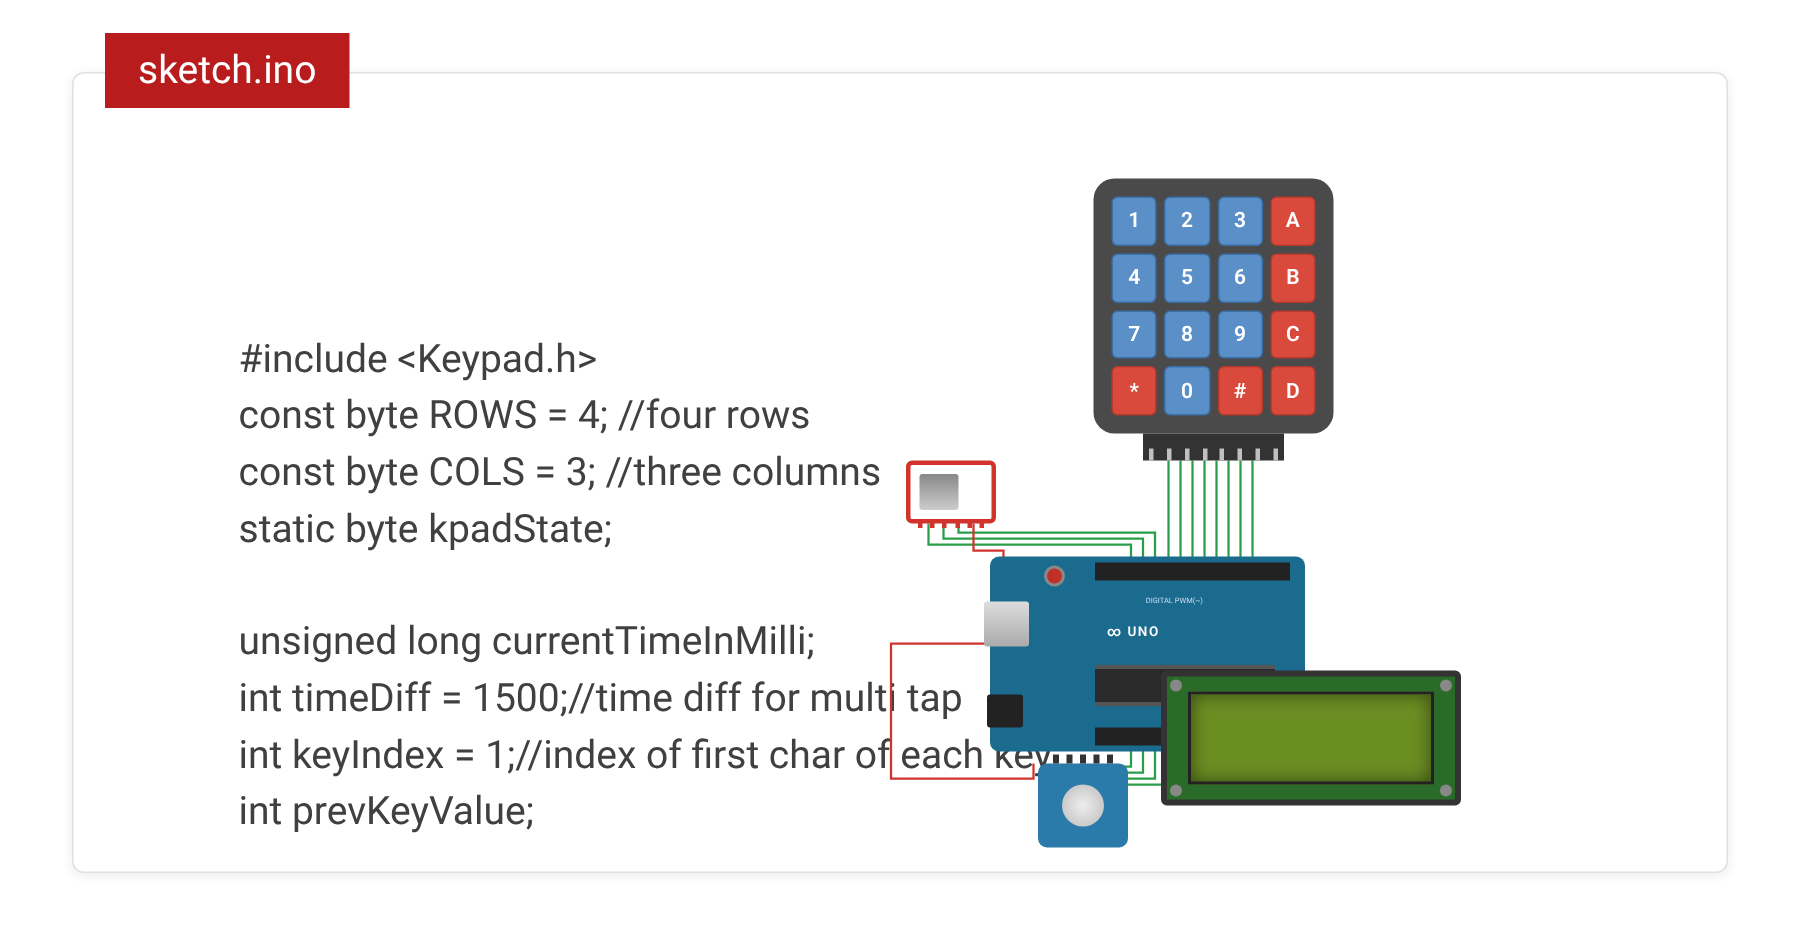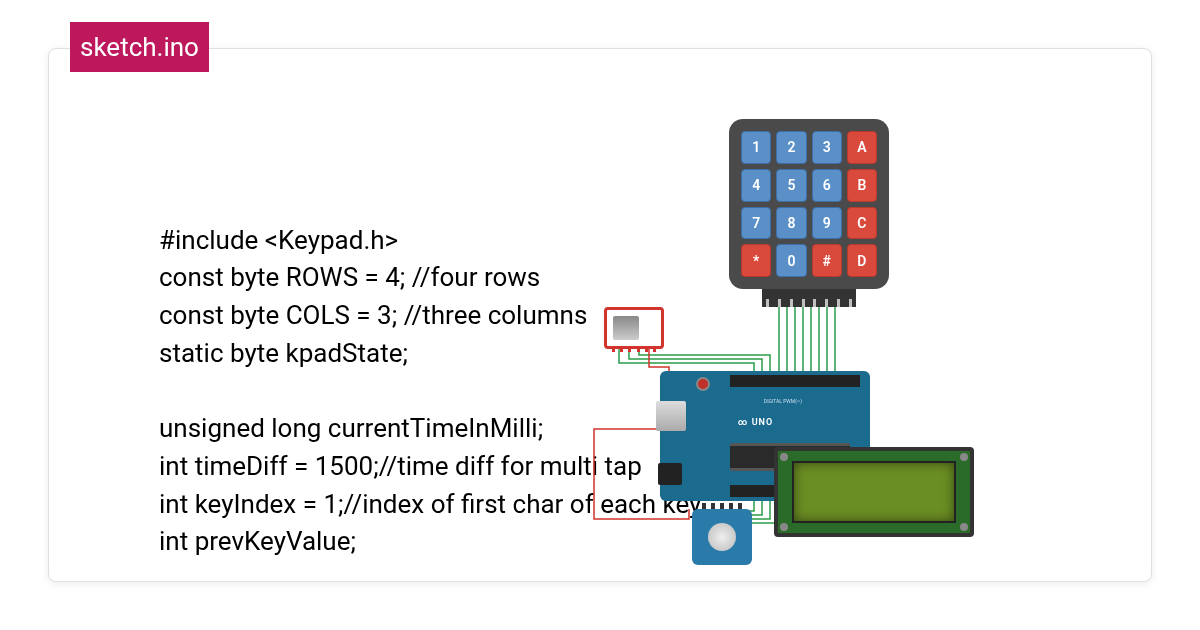--- a/index.html
+++ b/index.html
@@ -19,34 +19,34 @@
     height: 534px;
     background: #fff;
     border: 1px solid #e0e0e0;
     border-radius: 8px;
     box-shadow: 0 2px 8px rgba(0,0,0,0.08);
   }
   .tab {
     position: absolute;
     left: 70px;
     top: 22px;
-    background: #be185d;
+    background: #b91c1c;
     color: #fff;
-    padding: 10px 10px;
+    padding: 10px 22px;
     font-size: 26px;
     font-weight: 400;
     z-index: 10;
   }
   .code {
     position: absolute;
     left: 110px;
     top: 135px;
     font-size: 26px;
     line-height: 1.45;
-    color: #000000;
+    color: #404040;
     font-family: -apple-system, BlinkMacSystemFont, "Segoe UI", Roboto, sans-serif;
     white-space: pre;
     z-index: 1;
   }
   .circuit {
     position: absolute;
     left: 445px;
     top: 70px;
     width: 460px;
     height: 430px;

